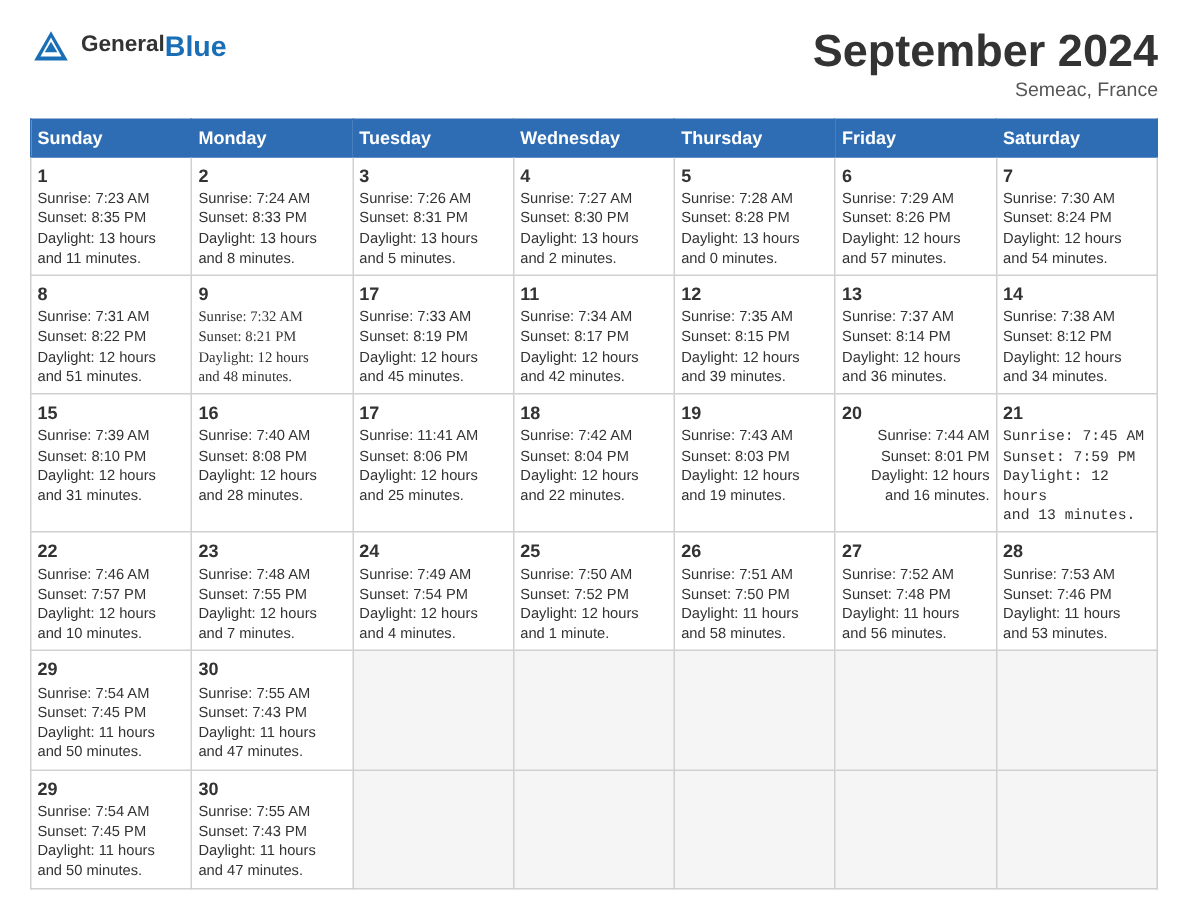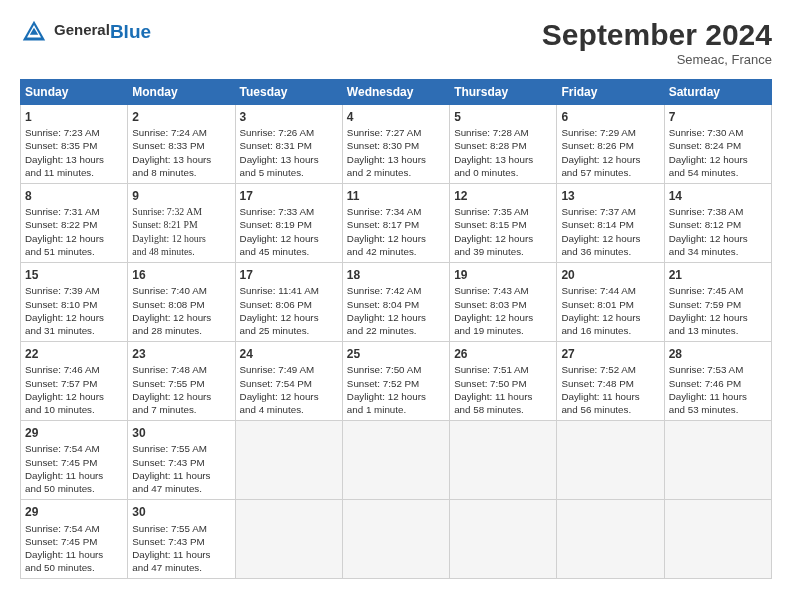--- a/index.html
+++ b/index.html
@@ -262,28 +262,28 @@
           </td>
           <td>
             <span class="day-num">19</span>
             <div class="day-info" style="white-space: pre-line;">Sunrise: 7:43 AM
 Sunset: 8:03 PM
 Daylight: 12 hours
 and 19 minutes.</div>
           </td>
           <td>
             <span class="day-num">20</span>
-            <div class="day-info" style="white-space: pre-line;">Sunrise: 7:44 AM
+            <div class="day-info" style="white-space: pre-line; text-align: right;">Sunrise: 7:44 AM
 Sunset: 8:01 PM
 Daylight: 12 hours
 and 16 minutes.</div>
           </td>
           <td>
             <span class="day-num">21</span>
-            <div class="day-info" style="white-space: pre-line;">Sunrise: 7:45 AM
+            <div class="day-info" style="white-space: pre-line; font-family: Liberation Mono, monospace;">Sunrise: 7:45 AM
 Sunset: 7:59 PM
 Daylight: 12 hours
 and 13 minutes.</div>
           </td>
         </tr>
         <tr>
           <td>
             <span class="day-num">22</span>
             <div class="day-info" style="white-space: pre-line;">Sunrise: 7:46 AM
 Sunset: 7:57 PM

